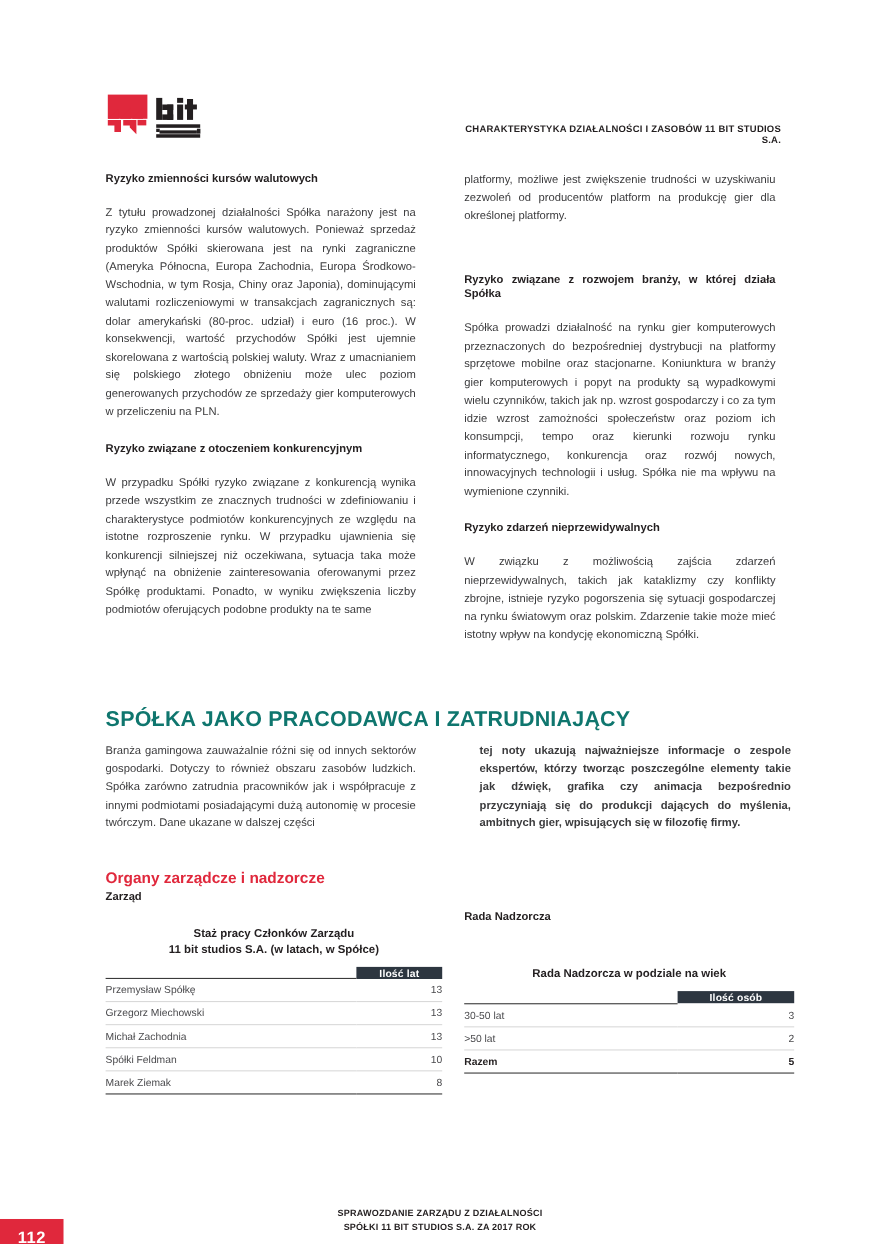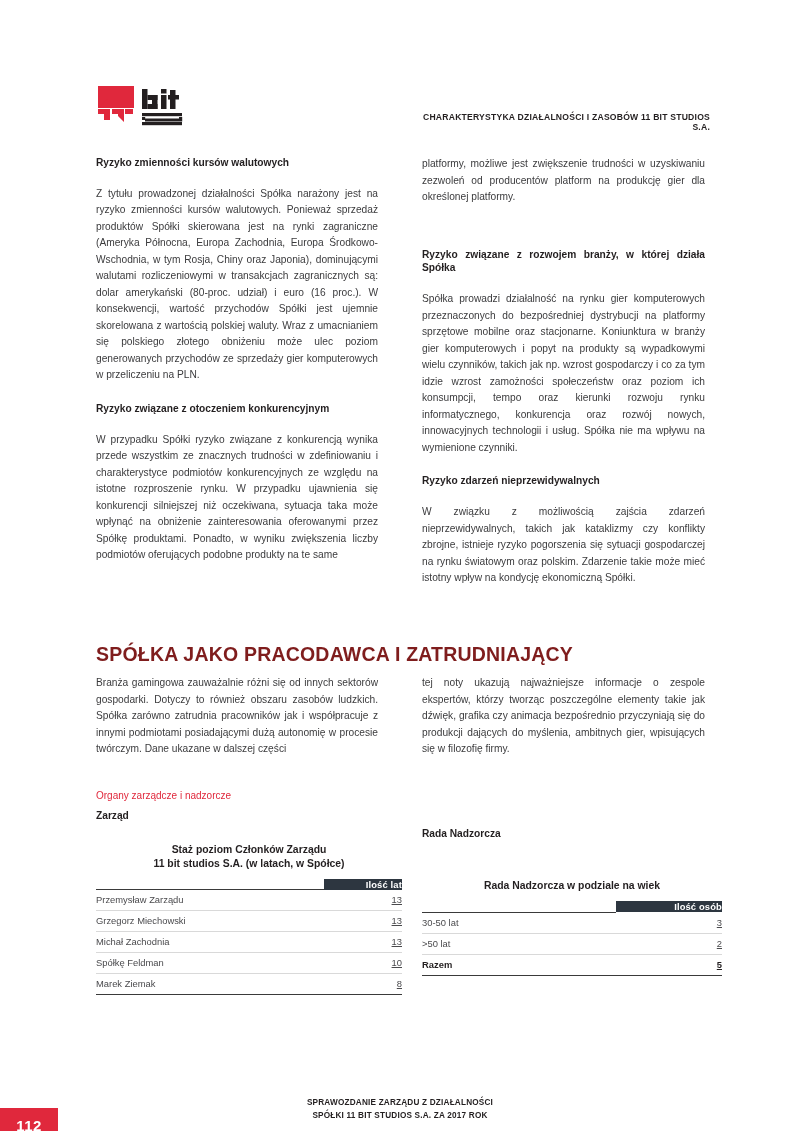--- a/index.html
+++ b/index.html
@@ -91,41 +91,42 @@
   .spacer-14 { height: 14px; }
 
   
   .section-heading {
     position: absolute;
     left: 96px;
     top: 586px;
     font-size: 19.5px;
     font-weight: bold;
     letter-spacing: 0.2px;
-    color: #7f1d1d;
+    color: #0f766e;
   }
 
   
   .lower-left {
     position: absolute;
     left: 96px;
     top: 631px;
     width: 282px;
   }
   .lower-right {
     position: absolute;
-    left: 422px;
+    left: 436px;
     top: 631px;
     width: 283px;
+    font-weight: bold;
   }
 
   .red-head {
     margin: 0;
-    font-size: 10px;
-    font-weight: normal;
+    font-size: 14px;
+    font-weight: bold;
     color: #e0283c;
   }
 
   
   .table-block-left {
     position: absolute;
     left: 96px;
     top: 766px;
     width: 306px;
   }
@@ -157,21 +158,20 @@
   table.data {
     width: 100%;
     border-collapse: collapse;
     font-size: 9.4px;
     color: #4a4a4d;
   }
   table.data thead th {
     padding: 0;
     font-weight: bold;
     font-size: 9.4px;
-    text-align: right;
   }
   .th-blank {
     background: transparent;
     border-bottom: 1.3px solid #3a3a3a;
   }
   .th-dark {
     background: #2d3640;
     color: #ffffff;
     text-align: center;
     padding: 4px 8px 5px 8px;
@@ -179,21 +179,21 @@
   }
   table.data tbody td {
     padding: 4px 0 4px 0;
     border-bottom: 0.7px solid #d9d9d9;
     line-height: 1.28;
   }
   table.data tbody tr:last-child td {
     border-bottom: 1.3px solid #3a3a3a;
   }
   td.name { padding-left: 10px; text-align: left; }
-  td.val  { text-align: right; padding-right: 12px; text-decoration: underline; }
+  td.val  { text-align: right; padding-right: 12px; }
 
   tr.total td {
     font-weight: bold;
     color: #231f20;
   }
 
   
   .page-badge {
     position: absolute;
     left: 0;
@@ -287,45 +287,45 @@
     <p class="red-head">Organy zarządcze i nadzorcze</p>
   </div>
 
   <div class="lower-right">
     <p class="body">tej noty ukazują najważniejsze informacje o zespole ekspertów, którzy tworząc poszczególne elementy takie jak dźwięk, grafika czy animacja bezpośrednio przyczyniają się do produkcji dających do myślenia, ambitnych gier, wpisujących się w filozofię firmy.</p>
   </div>
 
   <div class="table-block-left">
     <p class="block-label">Zarząd</p>
     <div class="table-title">
-      <div>Staż poziom Członków Zarządu</div>
+      <div>Staż pracy Członków Zarządu</div>
       <div>11 bit studios S.A. (w latach, w Spółce)</div>
     </div>
     <table class="data">
       <thead>
         <tr>
           <th class="th-blank"></th>
           <th class="th-dark" style="width:78px">Ilość lat</th>
         </tr>
       </thead>
       <tbody>
         <tr>
-          <td class="name">Przemysław Zarządu</td>
+          <td class="name">Przemysław Spółkę</td>
           <td class="val">13</td>
         </tr>
         <tr>
           <td class="name">Grzegorz Miechowski</td>
           <td class="val">13</td>
         </tr>
         <tr>
           <td class="name">Michał Zachodnia</td>
           <td class="val">13</td>
         </tr>
         <tr>
-          <td class="name">Spółkę Feldman</td>
+          <td class="name">Spółki Feldman</td>
           <td class="val">10</td>
         </tr>
         <tr>
           <td class="name">Marek Ziemak</td>
           <td class="val">8</td>
         </tr>
       </tbody>
     </table>
   </div>
 

